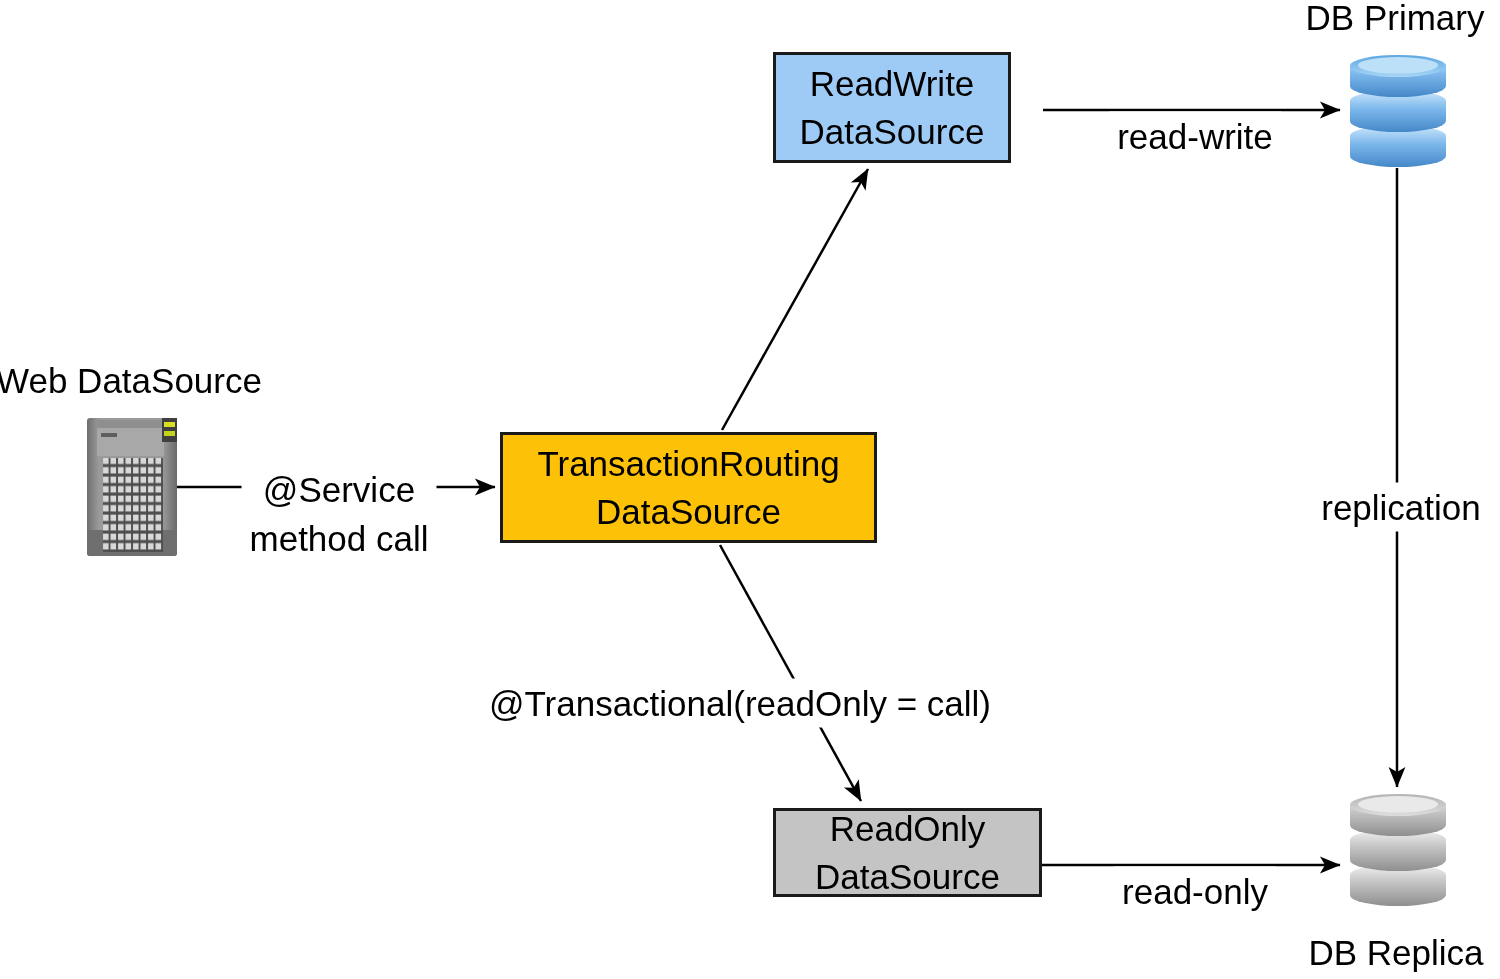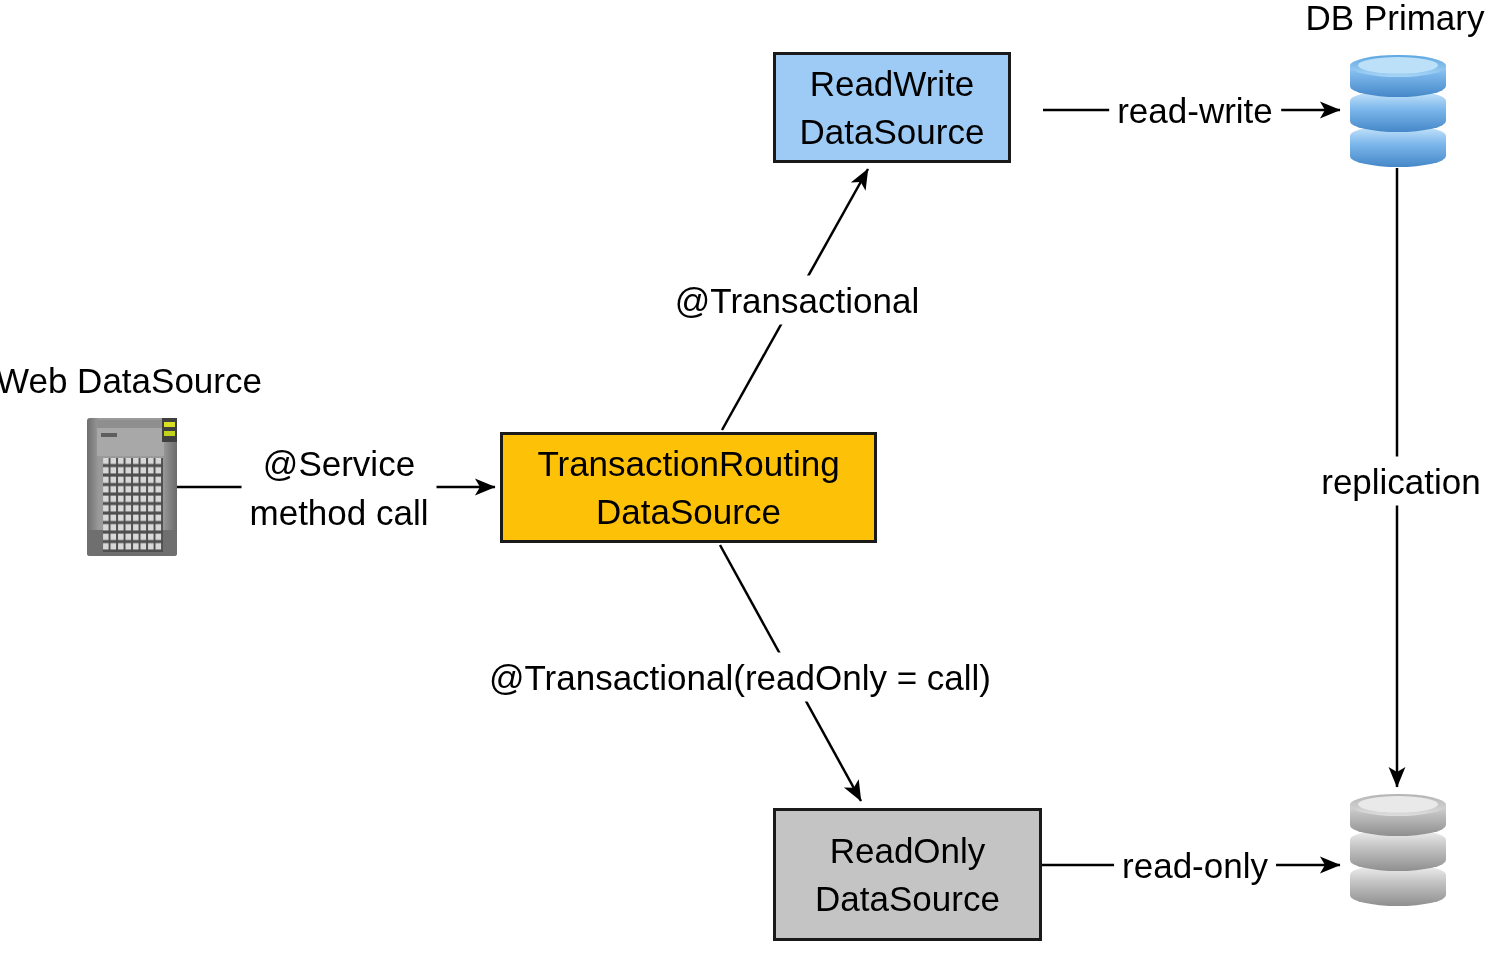--- a/index.html
+++ b/index.html
@@ -16,20 +16,21 @@
   svg.edges { position: absolute; left: 0; top: 0; }
   .edge-label {
     position: absolute;
     background: #ffffff;
     text-align: center;
     font-size: 35px;
     line-height: 49px;
     white-space: pre-line;
     padding: 0 8px;
     transform: translate(-50%, -50%);
+    margin-top: 26px;
   }
   .node-label {
     position: absolute;
     font-size: 35px;
     line-height: 42px;
     text-align: center;
     white-space: nowrap;
     transform: translate(-50%, 0);
   }
   .box {
@@ -62,35 +63,35 @@
       <line x1="722" y1="430" x2="868" y2="169" marker-end="url(#arrowhead)"></line>
       <line x1="720" y1="545" x2="861" y2="801" marker-end="url(#arrowhead)"></line>
       <line x1="1043" y1="110" x2="1340" y2="110" marker-end="url(#arrowhead)"></line>
       <line x1="1042" y1="865" x2="1340" y2="865" marker-end="url(#arrowhead)"></line>
       <line x1="1397" y1="168" x2="1397" y2="787" marker-end="url(#arrowhead)"></line>
     </g>
   </svg>
 
   <div class="edge-label" style="left:339px;top:488px">@Service
 method call</div>
-  <div class="edge-label" style="left:797px;top:300px">@Transactional</div>
   <div class="edge-label" style="left:740px;top:677px">@Transactional(readOnly = call)</div>
   <div class="edge-label" style="left:1195px;top:110px">read-write</div>
   <div class="edge-label" style="left:1401px;top:481px">replication</div>
   <div class="edge-label" style="left:1195px;top:865px">read-only</div>
 
   <div class="box" style="left: 773px; top: 52px; width: 238px; height: 111px; background: rgb(157, 203, 246);">ReadWrite
 DataSource</div>
   <div class="box" style="left: 500px; top: 432px; width: 377px; height: 111px; background: rgb(253, 193, 8);">TransactionRouting
 DataSource</div>
-  <div class="box" style="left: 773px; top: 808px; width: 269px; height: 133px; background: rgb(196, 196, 196);">ReadOnly
+  <div class="box" style="left: 773px; top: 808px; width: 269px; height: 89px; background: rgb(196, 196, 196);">ReadOnly
 DataSource</div>
 
   <div class="node-label" style="left:129px;top:360px">Web DataSource</div>
   <div class="node-label" style="left:1395px;top:-3px">DB Primary</div>
+  <div class="node-label" style="left:1396px;top:932px">DB Replica</div>
 
   <div class="icon" style="left:87px;top:418px">
     <svg width="90" height="138" viewBox="0 0 90 138">
       <defs>
         <pattern id="vents" width="7.5" height="9.5" patternUnits="userSpaceOnUse">
           <rect width="7.5" height="9.5" fill="#4E4E4E"></rect>
           <rect x="1" y="1.6" width="5.6" height="6.4" fill="#D8D8D8"></rect>
         </pattern>
         <linearGradient id="srvbody" x1="0" y1="0" x2="1" y2="0">
           <stop offset="0" stop-color="#6E6E6E"></stop>

